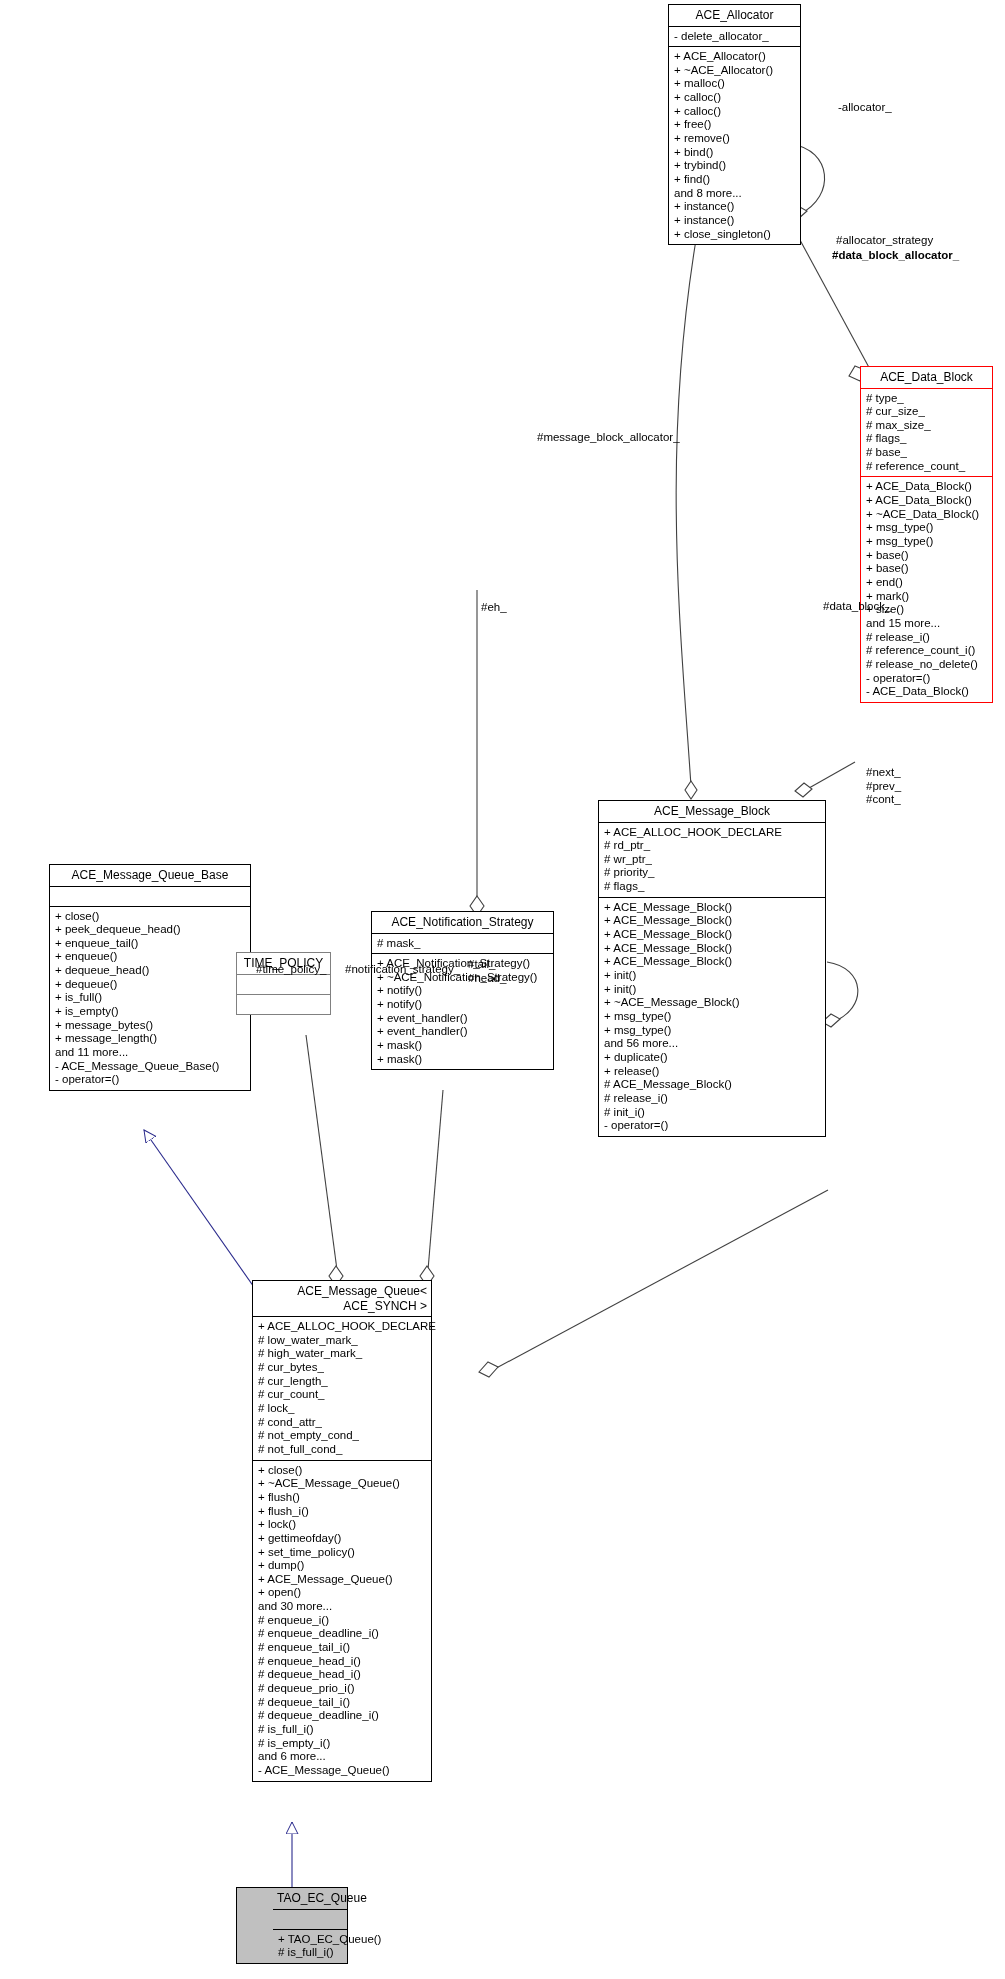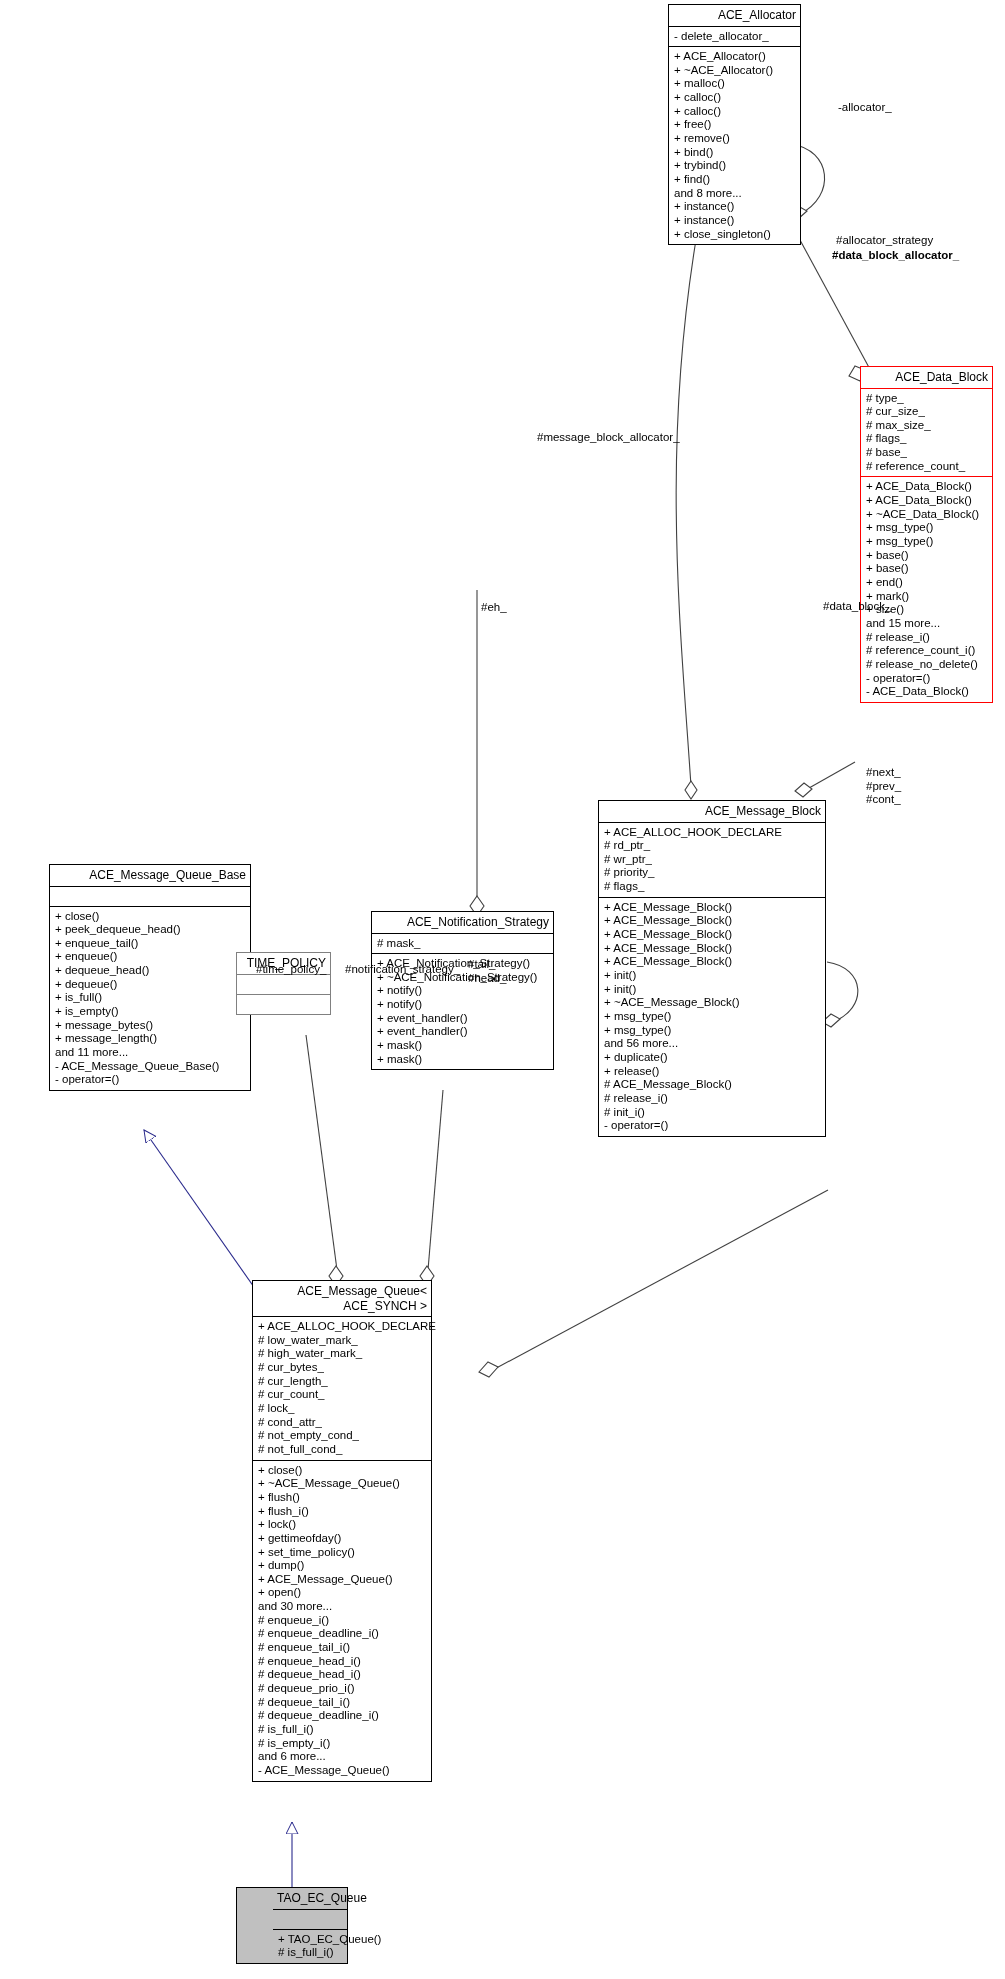--- a/index.html
+++ b/index.html
@@ -36,21 +36,21 @@
     border-color: #ff0000;
   }
   .uml-box.gray-border {
     border-color: #808080;
   }
   .uml-box.filled {
     background: #c0c0c0;
     padding-left: 36px;
   }
   .uml-title {
-    text-align: right;
+    text-align: center;
     padding: 3px 4px 3px 4px;
     white-space: pre-line;
     font-size: 12px;
     line-height: 14.5px;
   }
   .uml-title.left {
     text-align: right;
     padding-left: 6px;
   }
   .sep {

